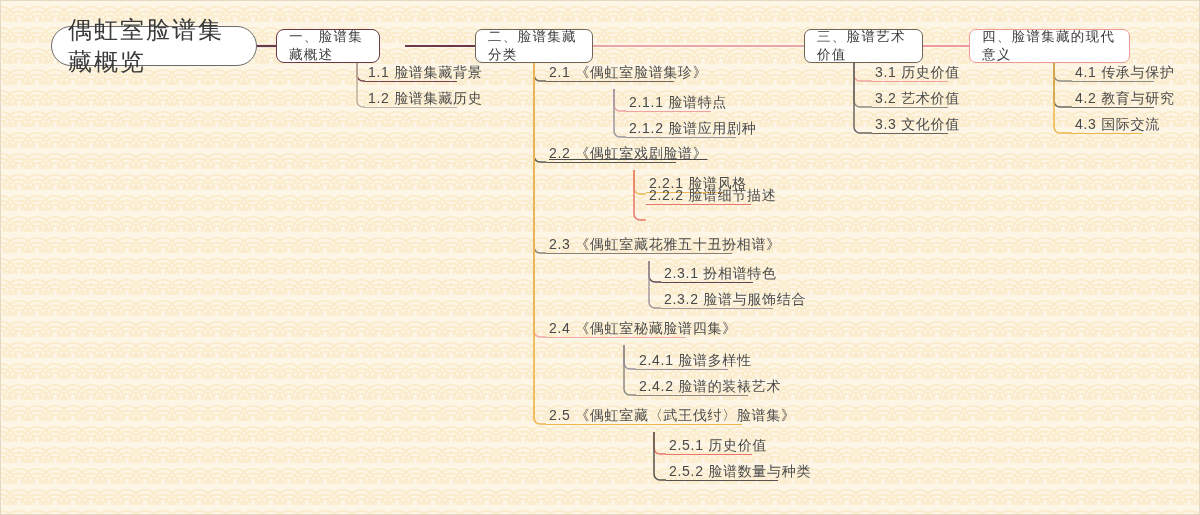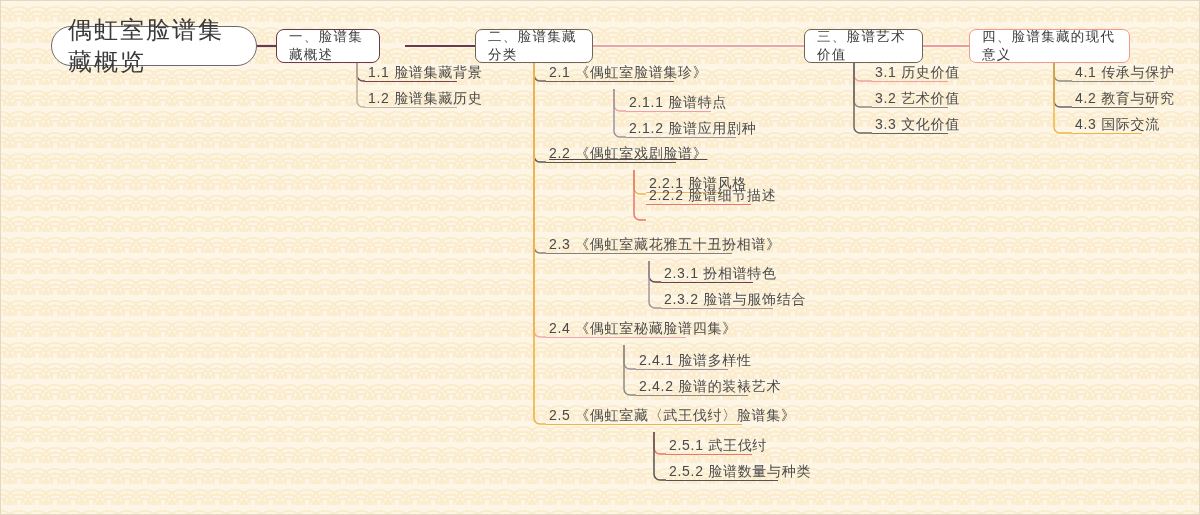--- a/index.html
+++ b/index.html
@@ -163,21 +163,21 @@
     <span>2.4.1 脸谱多样性</span>
   </div>
   <div class="leaf" style="left:635px;top:380px;width:112px;height:15px;border-bottom-color:#8f8a84;">
     <span>2.4.2 脸谱的装裱艺术</span>
   </div>
 
   <div class="leaf" style="left:545px;top:409px;width:196px;height:15px;border-bottom-color:#eeb64a;">
     <span>2.5 《偶虹室藏〈武王伐纣〉脸谱集》</span>
   </div>
   <div class="leaf" style="left:665px;top:439px;width:86px;height:15px;border-bottom-color:#e8776b;">
-    <span>2.5.1 武王伐纣</span>
+    <span>2.5.1 历史价值</span>
   </div>
   <div class="leaf" style="left:665px;top:465px;width:112px;height:15px;border-bottom-color:#58534e;">
     <span>2.5.2 脸谱数量与种类</span>
   </div>
 
   <div class="node l1-node" style="left:803px;top:28px;width:119px;height:34px;border-color:#6e6459;align-items:center;">
     <span>三、脸谱艺术价值</span>
   </div>
   <div class="leaf" style="left:871px;top:66px;width:76px;height:15px;border-bottom-color:#f0a0a0;">
     <span>3.1 历史价值</span>

